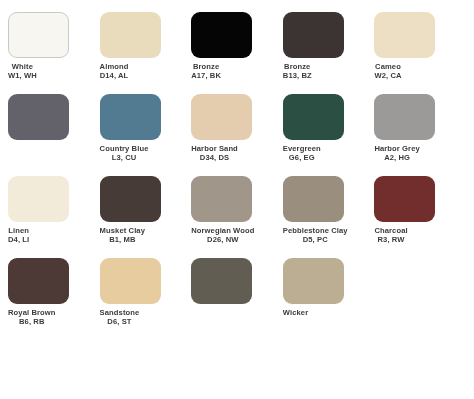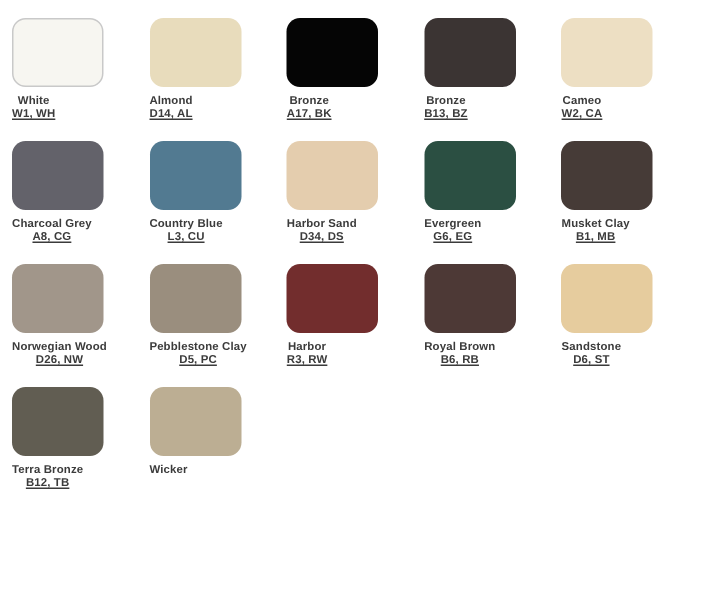--- a/index.html
+++ b/index.html
@@ -52,21 +52,20 @@
     letter-spacing: 0.1px;
     white-space: nowrap;
   }
   .swatch-name {
     display: block;
     font-weight: 600;
   }
   .swatch-code {
     display: block;
     font-weight: 600;
-    text-decoration: underline;
   }
   .swatch-cell.empty .swatch-chip,
   .swatch-cell.empty .swatch-label {
     visibility: hidden;
   }
 </style>
 </head>
 <body>
 
 <div class="chart">
@@ -101,24 +100,20 @@
       </div>
       <div class="swatch-cell">
         <div class="swatch-chip" title="Cameo" style="background: rgb(237, 223, 195);"></div>
         <div class="swatch-label">
           <span class="swatch-name">Cameo</span>
           <span class="swatch-code">W2, CA</span>
         </div>
       </div>
       <div class="swatch-cell">
         <div class="swatch-chip" title="Charcoal Grey" style="background: rgb(99, 98, 106);"></div>
-        <div class="swatch-label">
-          <span class="swatch-name">Charcoal Grey</span>
-          <span class="swatch-code">A8, CG</span>
-        </div>
       </div>
       <div class="swatch-cell">
         <div class="swatch-chip" title="Country Blue" style="background: rgb(82, 122, 145);"></div>
         <div class="swatch-label">
           <span class="swatch-name">Country Blue</span>
           <span class="swatch-code">L3, CU</span>
         </div>
       </div>
       <div class="swatch-cell">
         <div class="swatch-chip" title="Desert Sand" style="background: rgb(228, 205, 174);"></div>
@@ -128,20 +123,34 @@
         </div>
       </div>
       <div class="swatch-cell">
         <div class="swatch-chip" title="Evergreen" style="background: rgb(43, 79, 66);"></div>
         <div class="swatch-label">
           <span class="swatch-name">Evergreen</span>
           <span class="swatch-code">G6, EG</span>
         </div>
       </div>
       <div class="swatch-cell">
+        <div class="swatch-chip" title="Harbor Grey" style="background: rgb(155, 154, 152);"></div>
+        <div class="swatch-label">
+          <span class="swatch-name">Harbor Grey</span>
+          <span class="swatch-code">A2, HG</span>
+        </div>
+      </div>
+      <div class="swatch-cell">
+        <div class="swatch-chip" title="Linen" style="background: rgb(243, 235, 218);"></div>
+        <div class="swatch-label">
+          <span class="swatch-name">Linen</span>
+          <span class="swatch-code">D4, LI</span>
+        </div>
+      </div>
+      <div class="swatch-cell">
         <div class="swatch-chip" title="Musket Brown" style="background: rgb(70, 59, 55);"></div>
         <div class="swatch-label">
           <span class="swatch-name">Musket Clay</span>
           <span class="swatch-code">B1, MB</span>
         </div>
       </div>
       <div class="swatch-cell">
         <div class="swatch-chip" title="Norwegian Wood" style="background: rgb(161, 150, 138);"></div>
         <div class="swatch-label">
           <span class="swatch-name">Norwegian Wood</span>
@@ -151,44 +160,40 @@
       <div class="swatch-cell">
         <div class="swatch-chip" title="Pebblestone Clay" style="background: rgb(154, 142, 126);"></div>
         <div class="swatch-label">
           <span class="swatch-name">Pebblestone Clay</span>
           <span class="swatch-code">D5, PC</span>
         </div>
       </div>
       <div class="swatch-cell">
         <div class="swatch-chip" title="Redwood" style="background: rgb(114, 45, 45);"></div>
         <div class="swatch-label">
-          <span class="swatch-name">Harbor</span>
+          <span class="swatch-name">Charcoal</span>
           <span class="swatch-code">R3, RW</span>
         </div>
       </div>
       <div class="swatch-cell">
         <div class="swatch-chip" title="Royal Brown" style="background: rgb(77, 57, 54);"></div>
         <div class="swatch-label">
           <span class="swatch-name">Royal Brown</span>
           <span class="swatch-code">B6, RB</span>
         </div>
       </div>
       <div class="swatch-cell">
         <div class="swatch-chip" title="Sandstone" style="background: rgb(230, 204, 158);"></div>
         <div class="swatch-label">
           <span class="swatch-name">Sandstone</span>
           <span class="swatch-code">D6, ST</span>
         </div>
       </div>
       <div class="swatch-cell">
         <div class="swatch-chip" title="Terra Bronze" style="background: rgb(97, 93, 82);"></div>
-        <div class="swatch-label">
-          <span class="swatch-name">Terra Bronze</span>
-          <span class="swatch-code">B12, TB</span>
-        </div>
       </div>
       <div class="swatch-cell">
         <div class="swatch-chip" title="Wicker" style="background: rgb(188, 174, 147);"></div>
         <div class="swatch-label">
           <span class="swatch-name">Wicker</span>
         </div>
       </div>
       <div class="swatch-cell empty">
         <div class="swatch-chip"></div>
         <div class="swatch-label">

